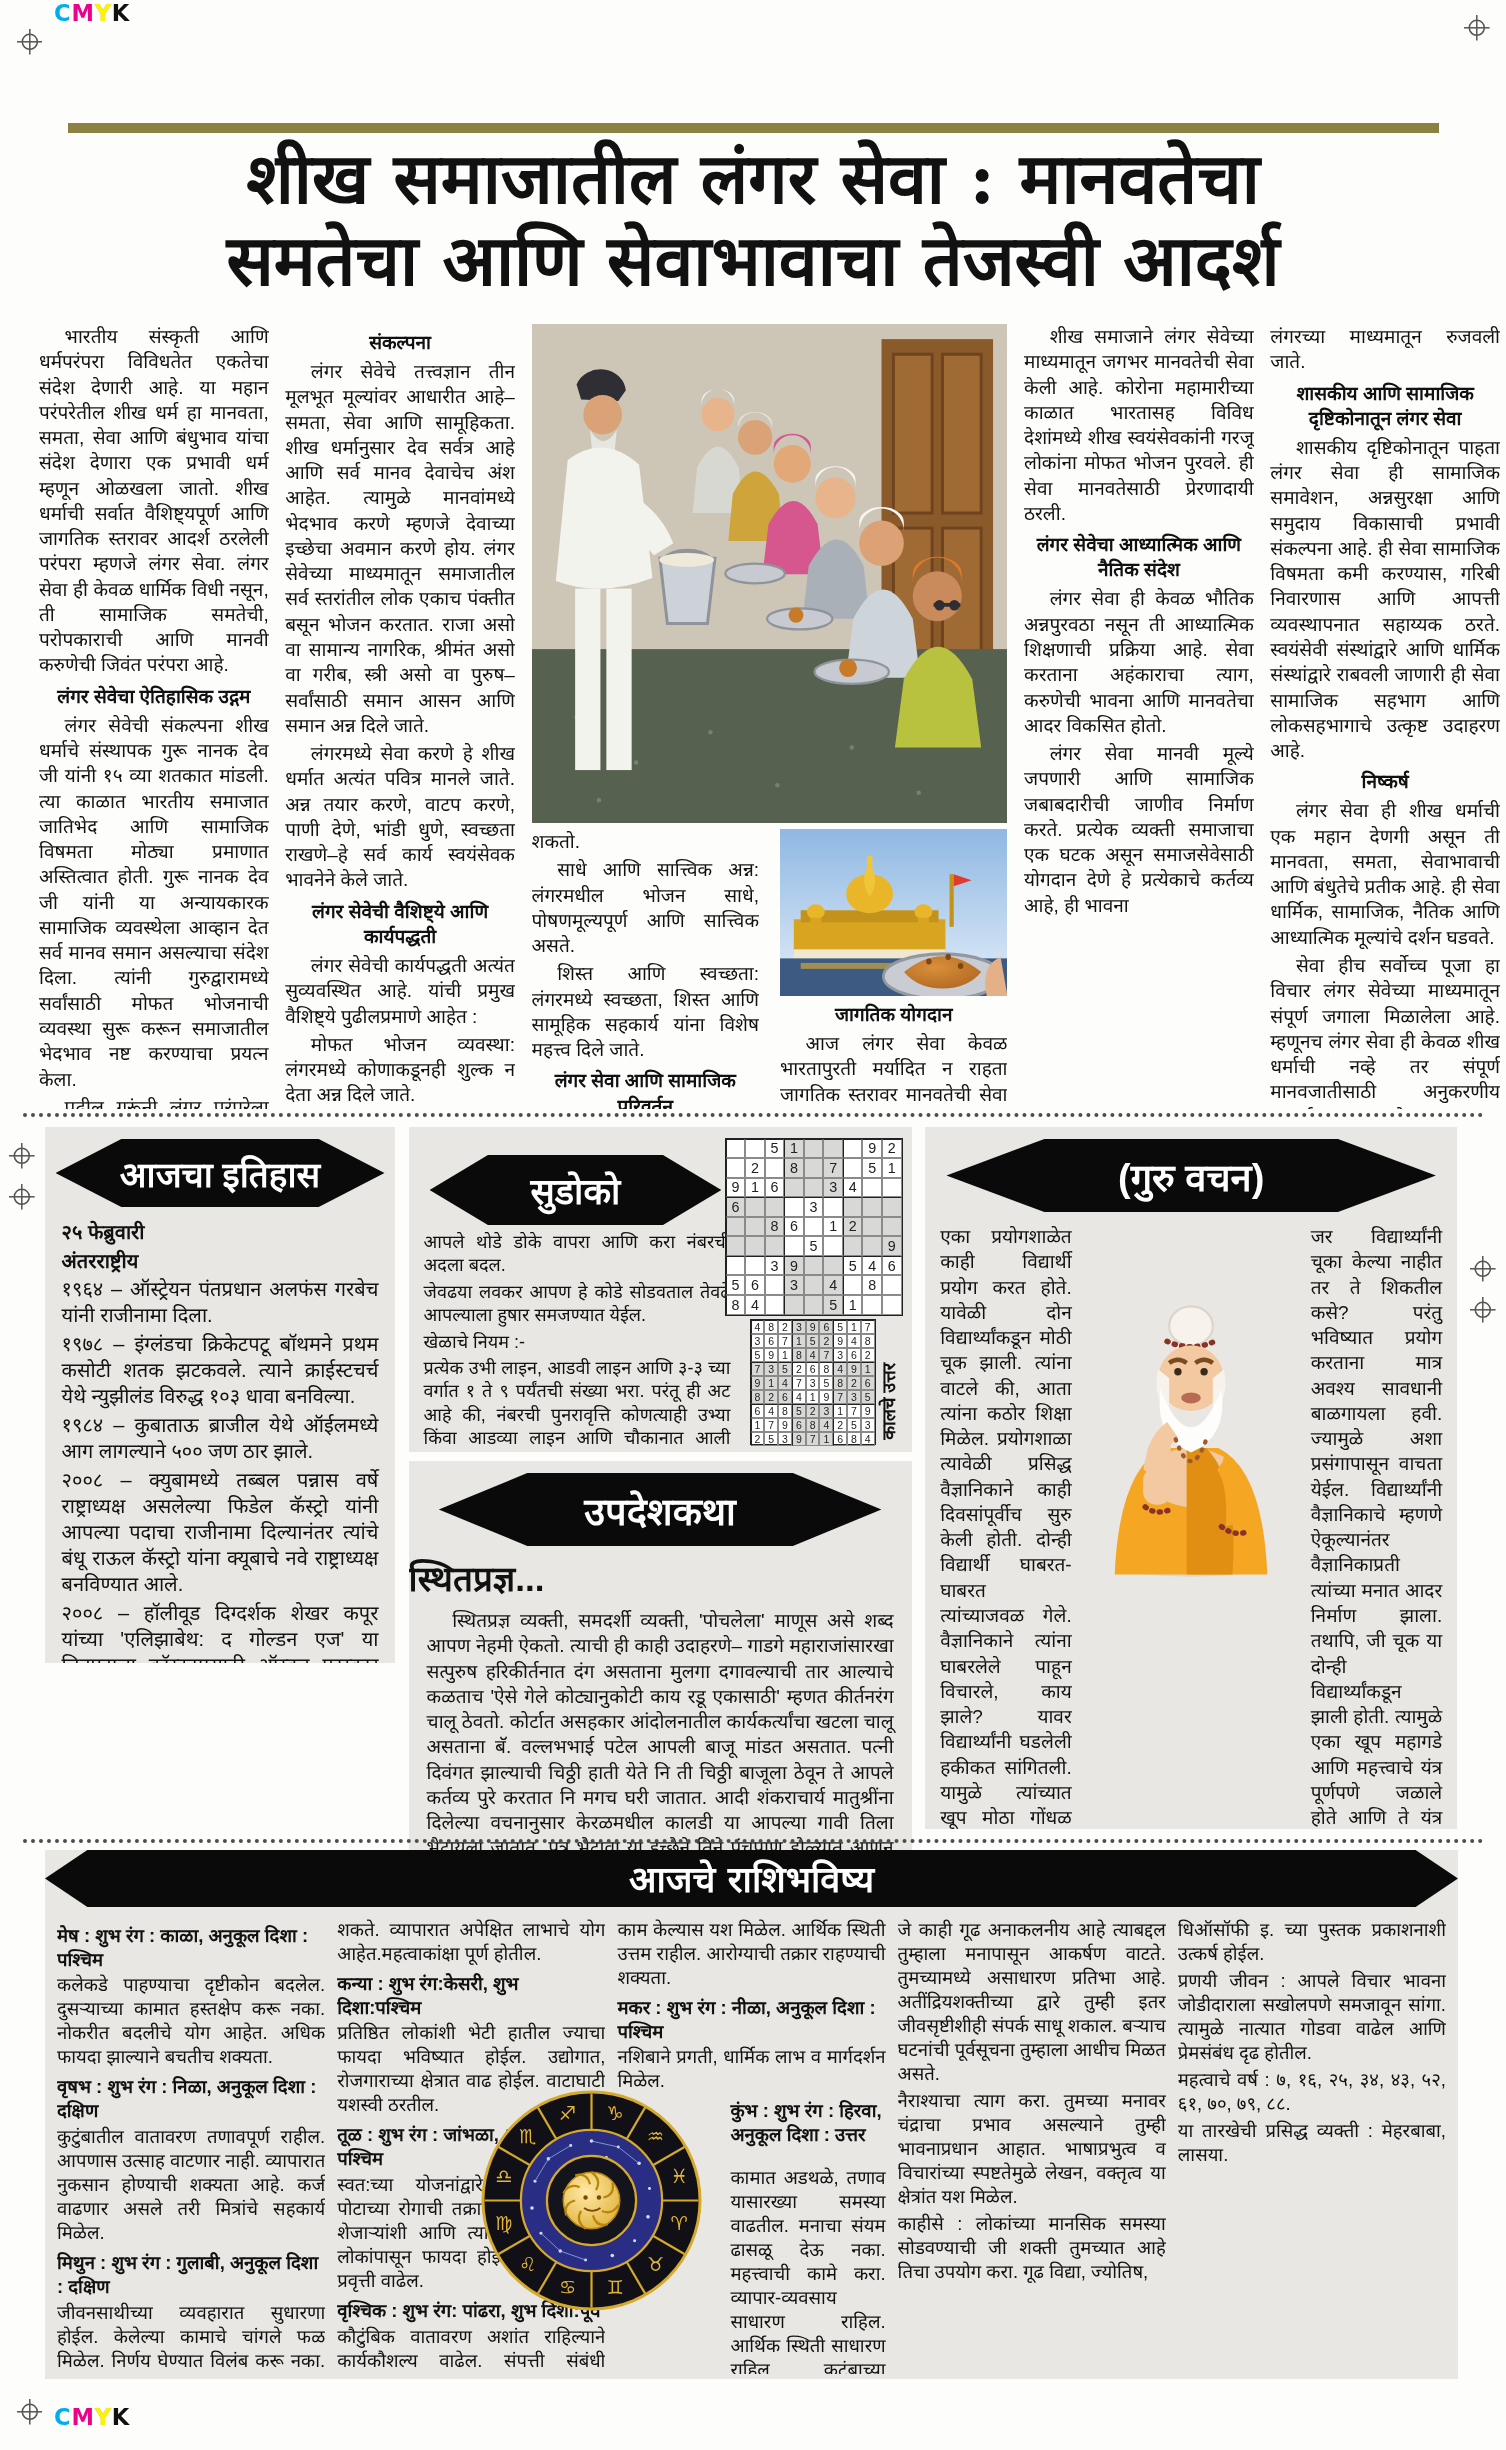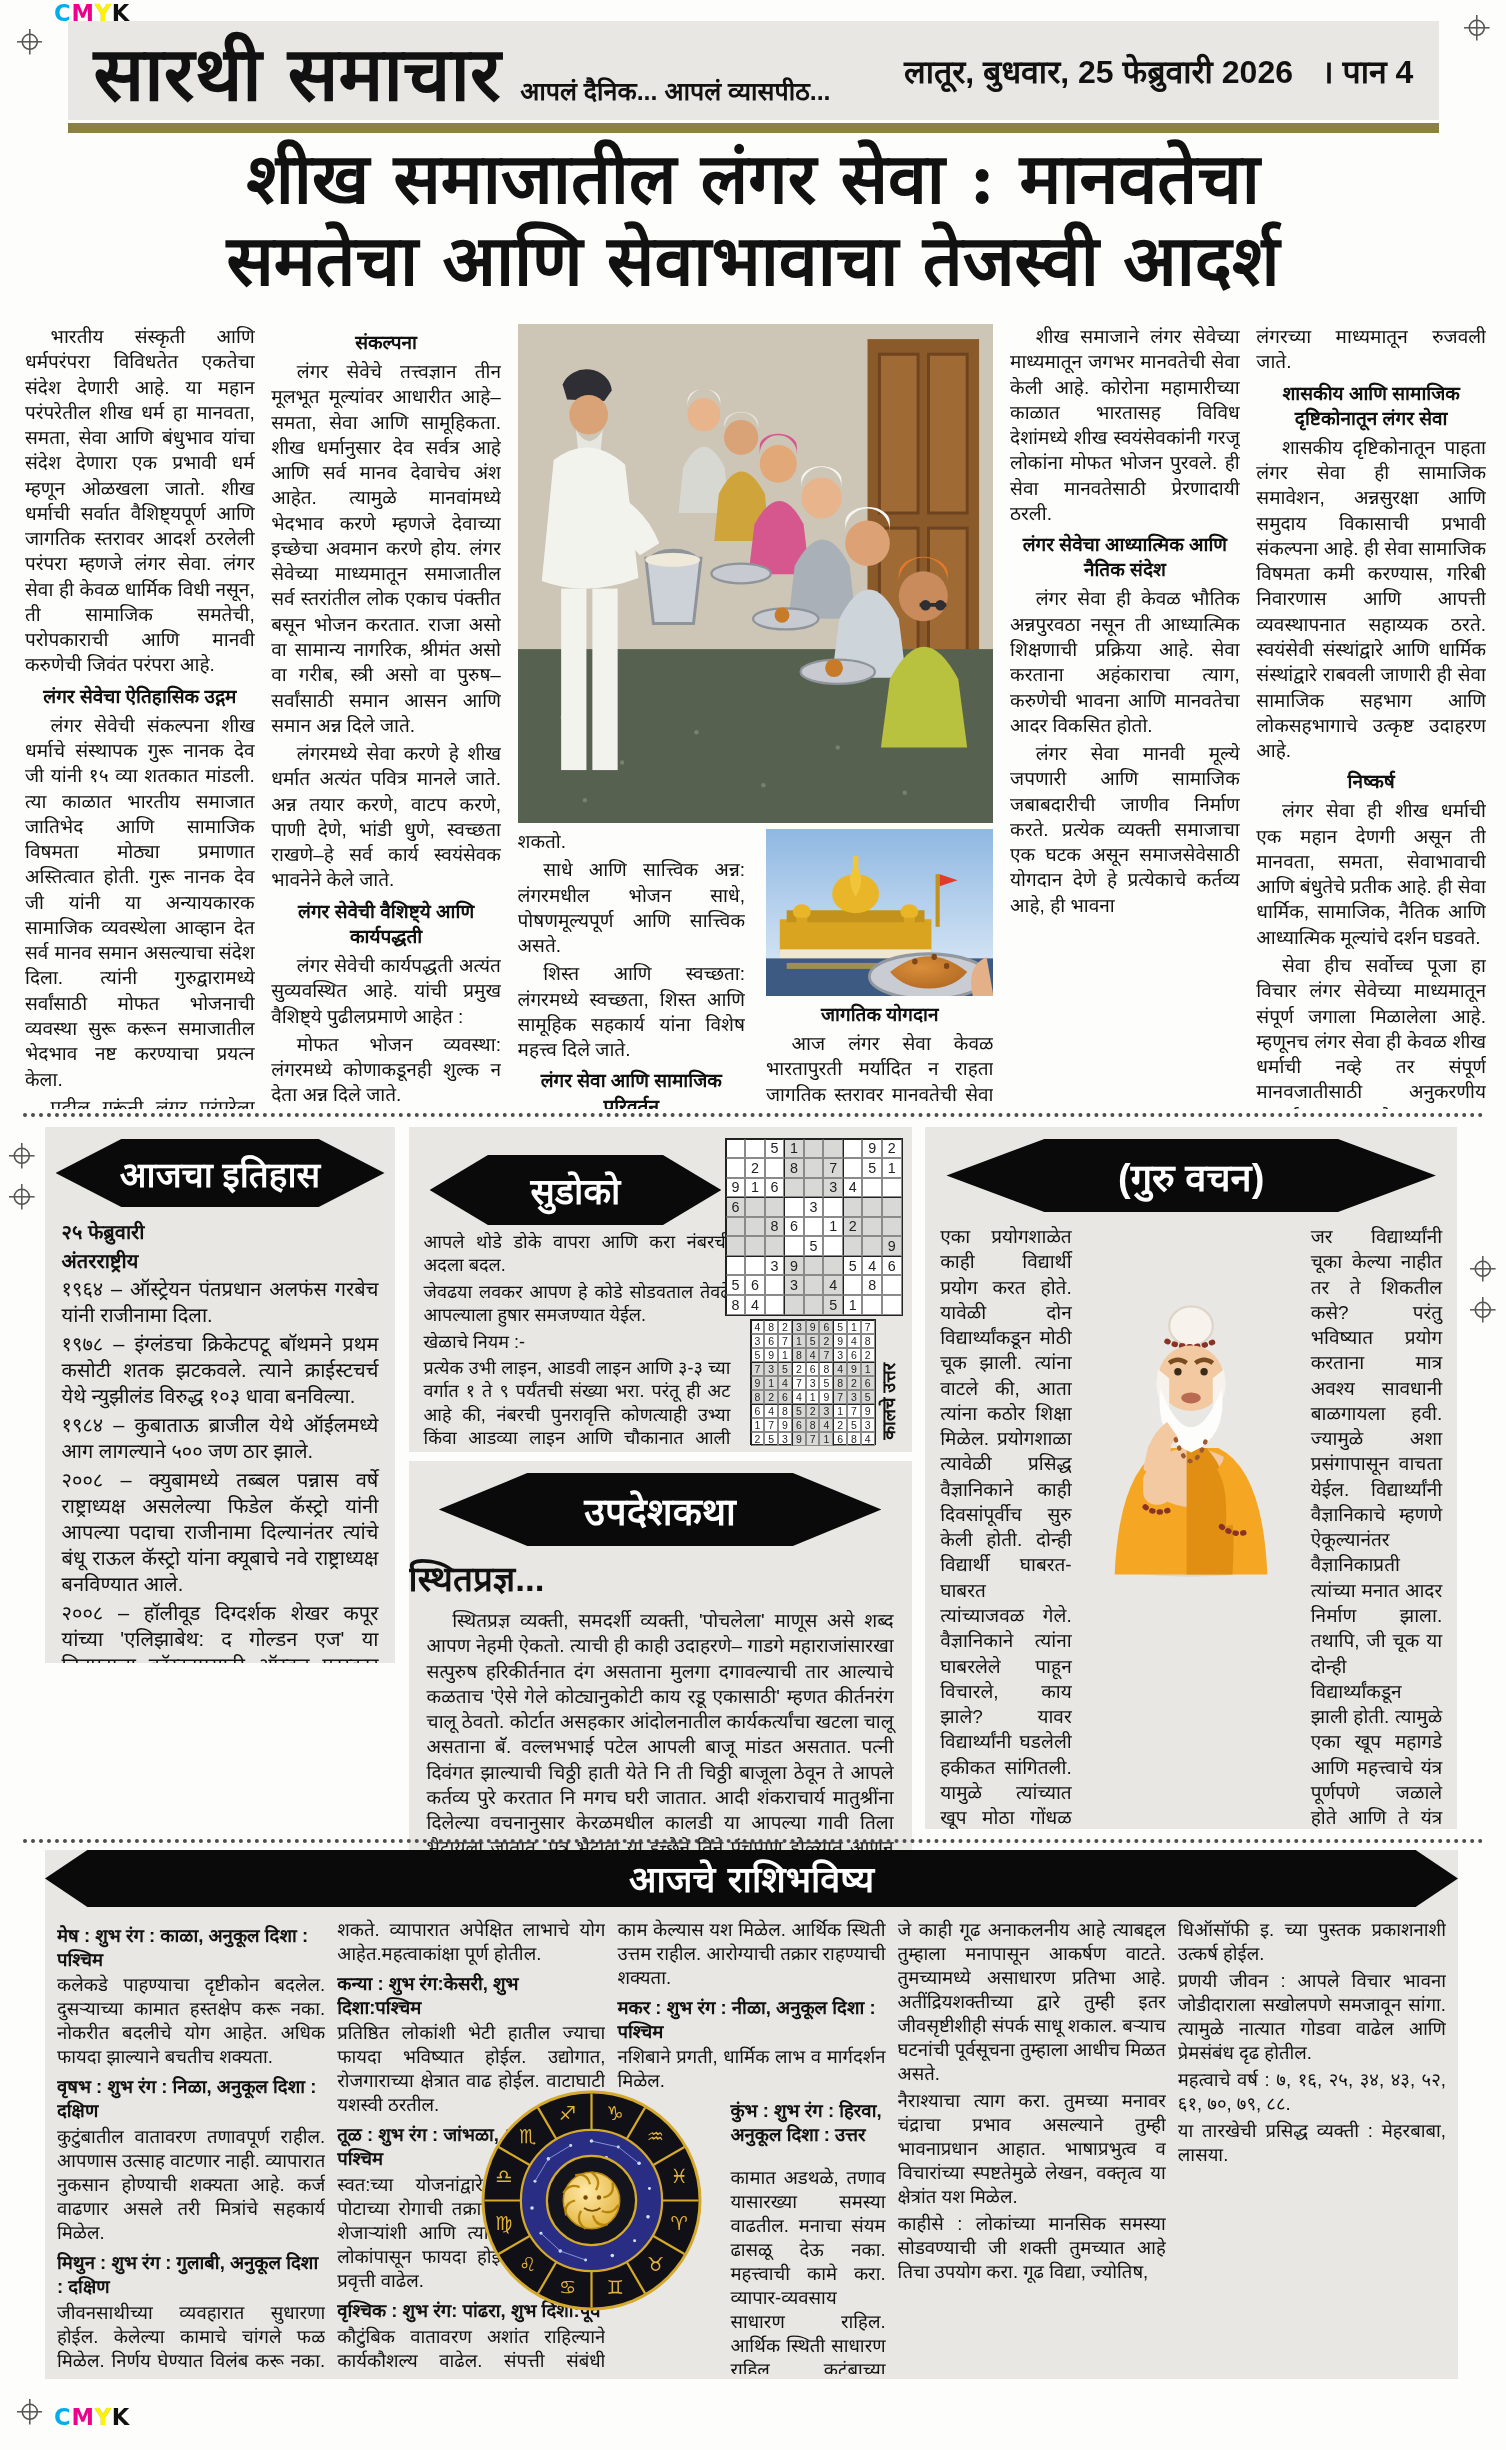--- a/index.html
+++ b/index.html
@@ -13,21 +13,21 @@
   
   .masthead{position:absolute;left:68px;top:21px;width:1371px;height:99px;background:#e8e7e3;display:flex;align-items:center;}
   .mast-title{font-size:75px;font-weight:bold;margin-left:25.6px;font-family:"DejaVu Serif","Liberation Serif",serif;white-space:nowrap;}
   .mast-tag{font-size:25px;font-weight:bold;margin:39px 0 0 19.6px;white-space:nowrap;}
   .mast-date{margin-left:auto;margin-right:25.6px;font-size:32px;font-weight:bold;white-space:nowrap;}
   .rule{position:absolute;left:68px;top:123px;width:1371px;height:9.8px;background:#8a8142;}
   
   .headline{position:absolute;left:30px;top:138px;width:1446px;text-align:center;font-weight:bold;
             font-size:70px;line-height:1.17;font-family:"DejaVu Serif","Liberation Serif",serif;}
   
-  .article{position:absolute;left:25px;top:324px;width:1461px;height:785px;display:grid;
+  .article{position:absolute;left:39px;top:324px;width:1461px;height:785px;display:grid;
            grid-template-columns:repeat(6,1fr);column-gap:16.6px;font-size:19px;line-height:1.33;}
   .acol{overflow:hidden;}
   .mid-wrap{grid-column:span 2;display:flex;flex-direction:column;overflow:hidden;}
   .photo1{width:100%;height:499px;flex:none;}
   .photo1 svg{width:100%;height:100%;display:block;}
   .mid-cols{display:grid;grid-template-columns:1fr 1fr;column-gap:16.6px;flex:1;overflow:hidden;margin-top:6px;gap:21px;}
   .photo2{width:100%;height:167px;}
   .photo2 svg{width:100%;height:100%;display:block;}
   .blk-p,.blk-pl{margin:0 0 3px;text-align:justify;}
   .blk-p{text-indent:25.6px;}
@@ -137,28 +137,20 @@
         <line x1="0" y1="17" x2="34" y2="17" stroke="#555" stroke-width="2"></line>
       </svg>
   </div>
   <div class="cmyk" style="left:54px;top:0px;">
     <span class="c">C</span><span class="m">M</span><span class="y">Y</span><span class="k">K</span>
   </div>
   <div class="cmyk" style="left:54px;top:2404px;">
     <span class="c">C</span><span class="m">M</span><span class="y">Y</span><span class="k">K</span>
   </div>
 
-  <header class="masthead">
-    <div class="mast-title">सारथी समाचार</div>
-    <div class="mast-tag">आपलं दैनिक... आपलं व्यासपीठ...</div>
-    <div class="mast-date">
-      <span>लातूर, बुधवार, 25 फेब्रुवारी 2026</span>
-      <span style="font-weight:bold;margin-left:19.6px;">। पान 4</span>
-    </div>
-  </header>
   <div class="rule"></div>
 
   <h1 class="headline" style="margin:0;">
     <div>शीख समाजातील लंगर सेवा : मानवतेचा</div>
     <div>समतेचा आणि सेवाभावाचा तेजस्वी आदर्श</div>
   </h1>
 
   <section class="article">
     <div class="acol">
         <p class="blk-p">भारतीय संस्कृती आणि धर्मपरंपरा विविधतेत एकतेचा संदेश देणारी आहे. या महान परंपरेतील शीख धर्म हा मानवता, समता, सेवा आणि बंधुभाव यांचा संदेश देणारा एक प्रभावी धर्म म्हणून ओळखला जातो. शीख धर्माची सर्वात वैशिष्ट्यपूर्ण आणि जागतिक स्तरावर आदर्श ठरलेली परंपरा म्हणजे लंगर सेवा. लंगर सेवा ही केवळ धार्मिक विधी नसून, ती सामाजिक समतेची, परोपकाराची आणि मानवी करुणेची जिवंत परंपरा आहे.</p>

